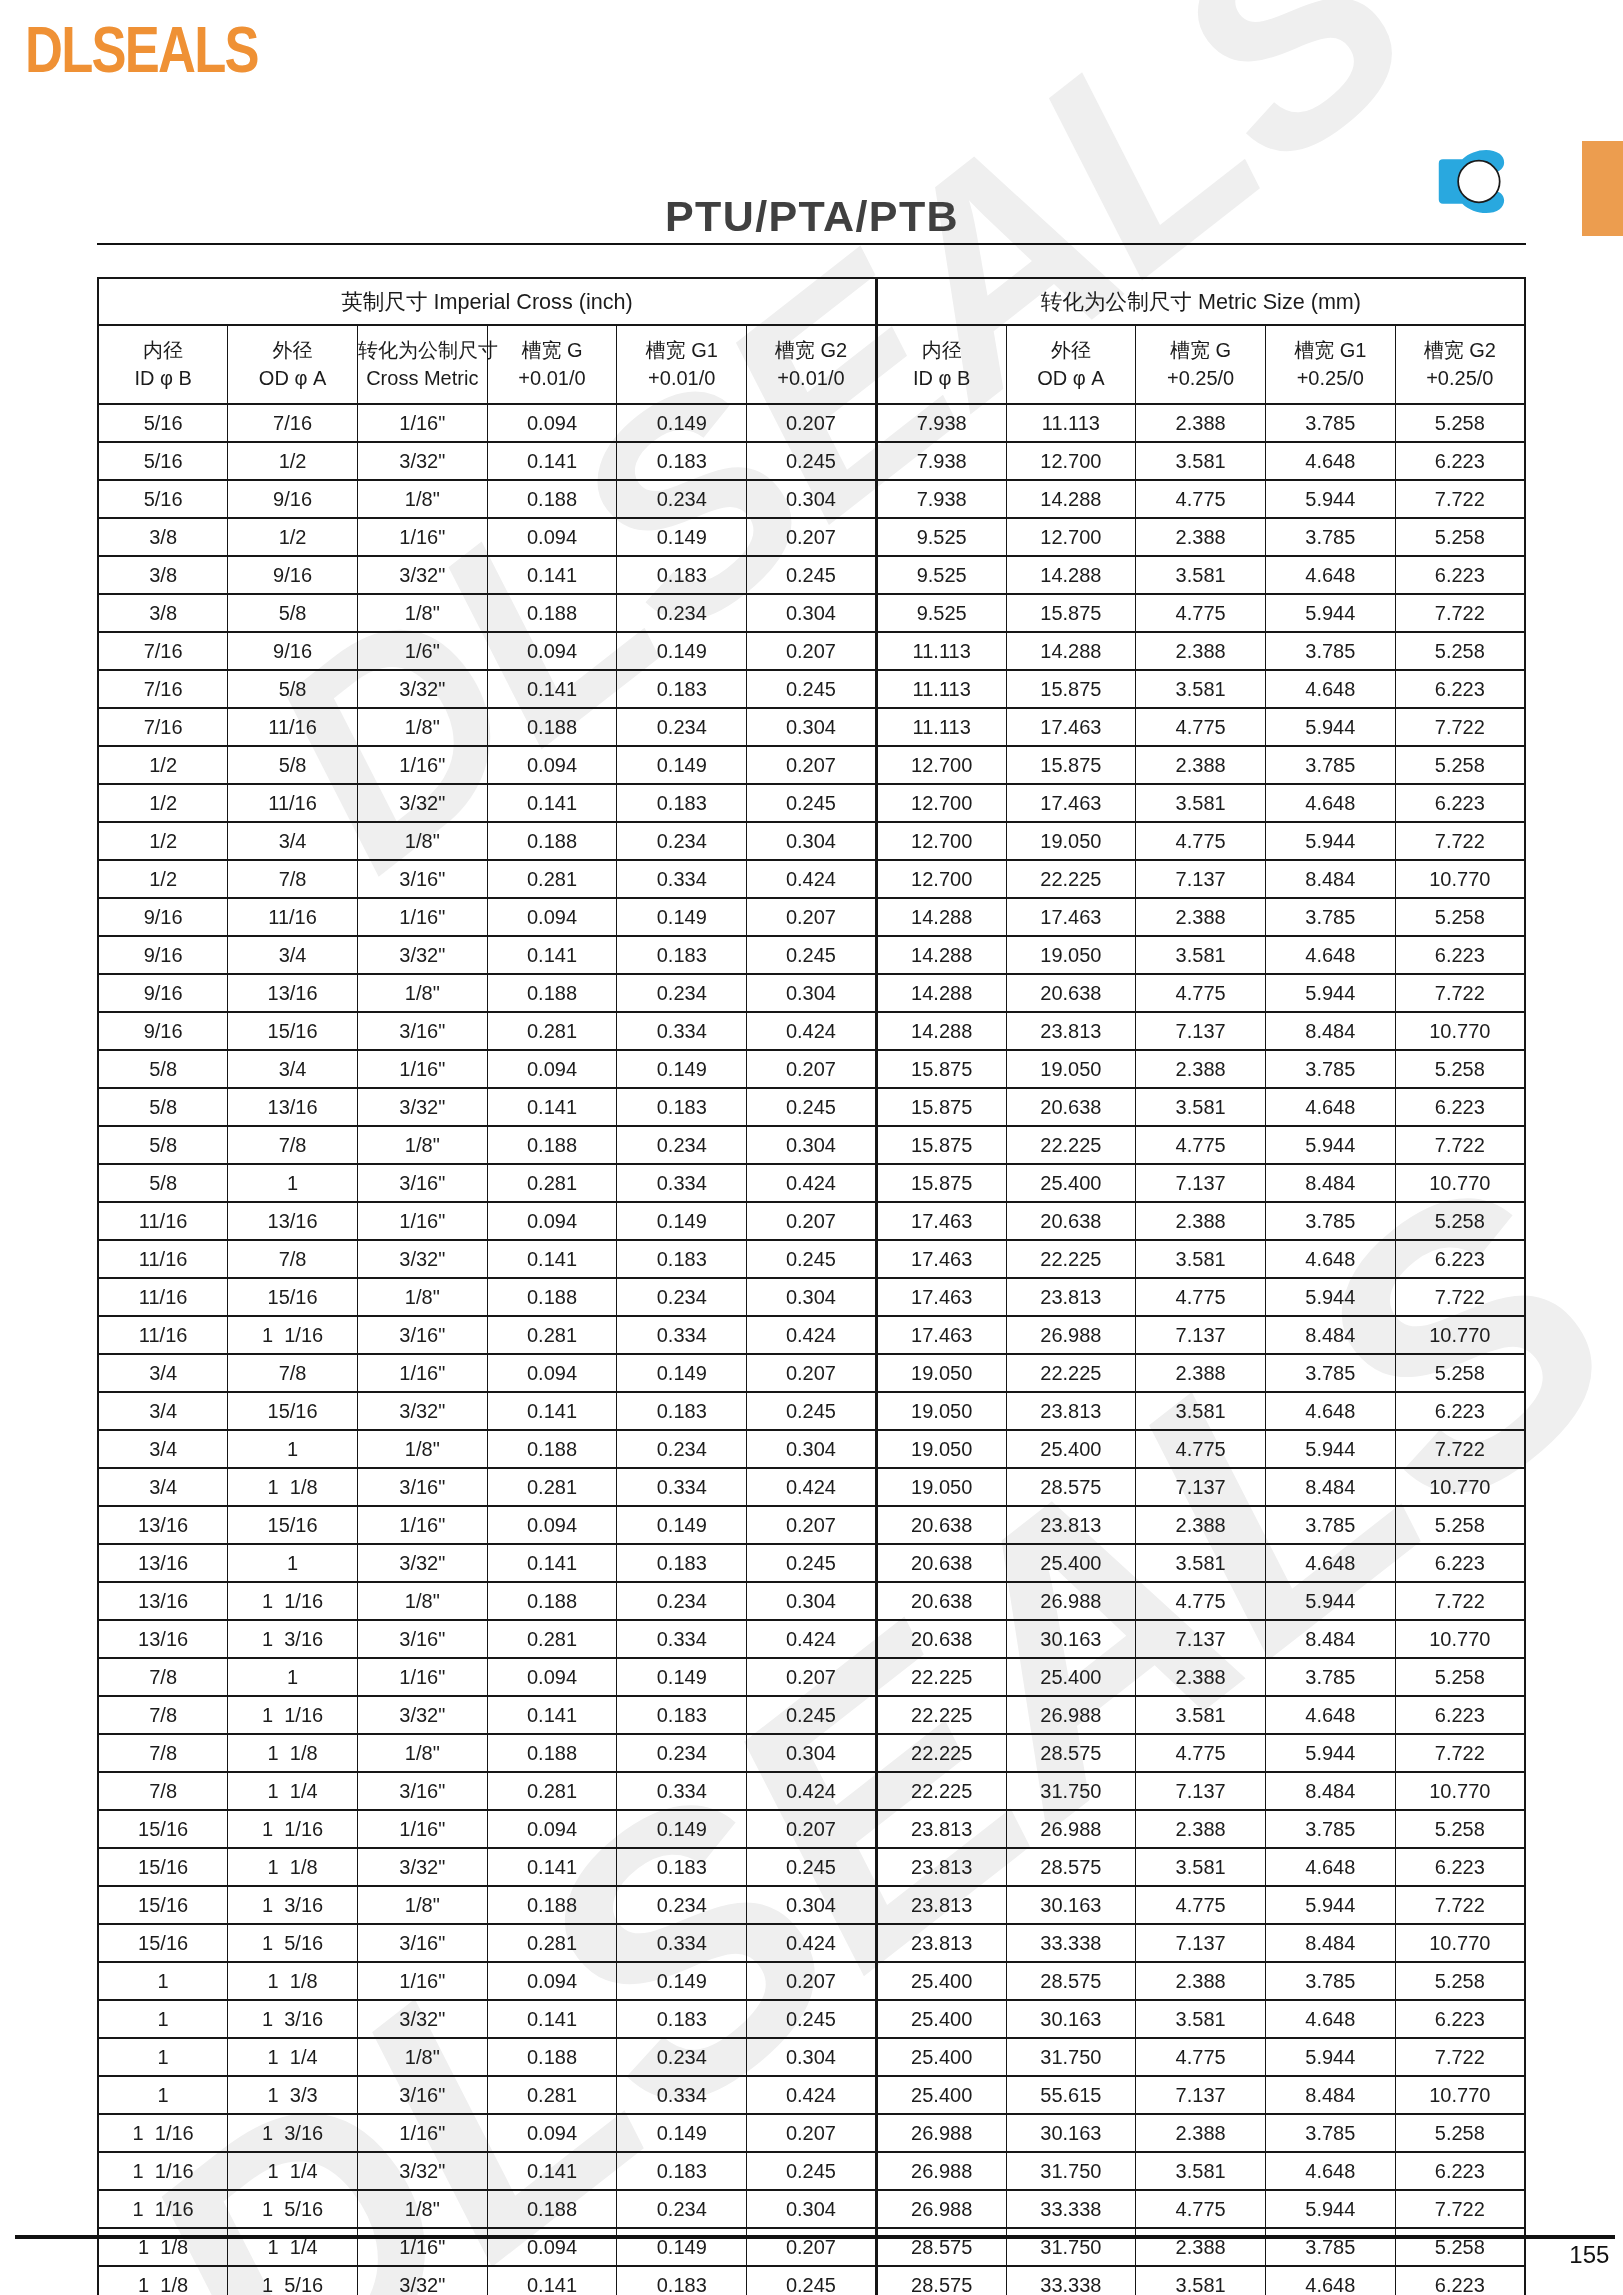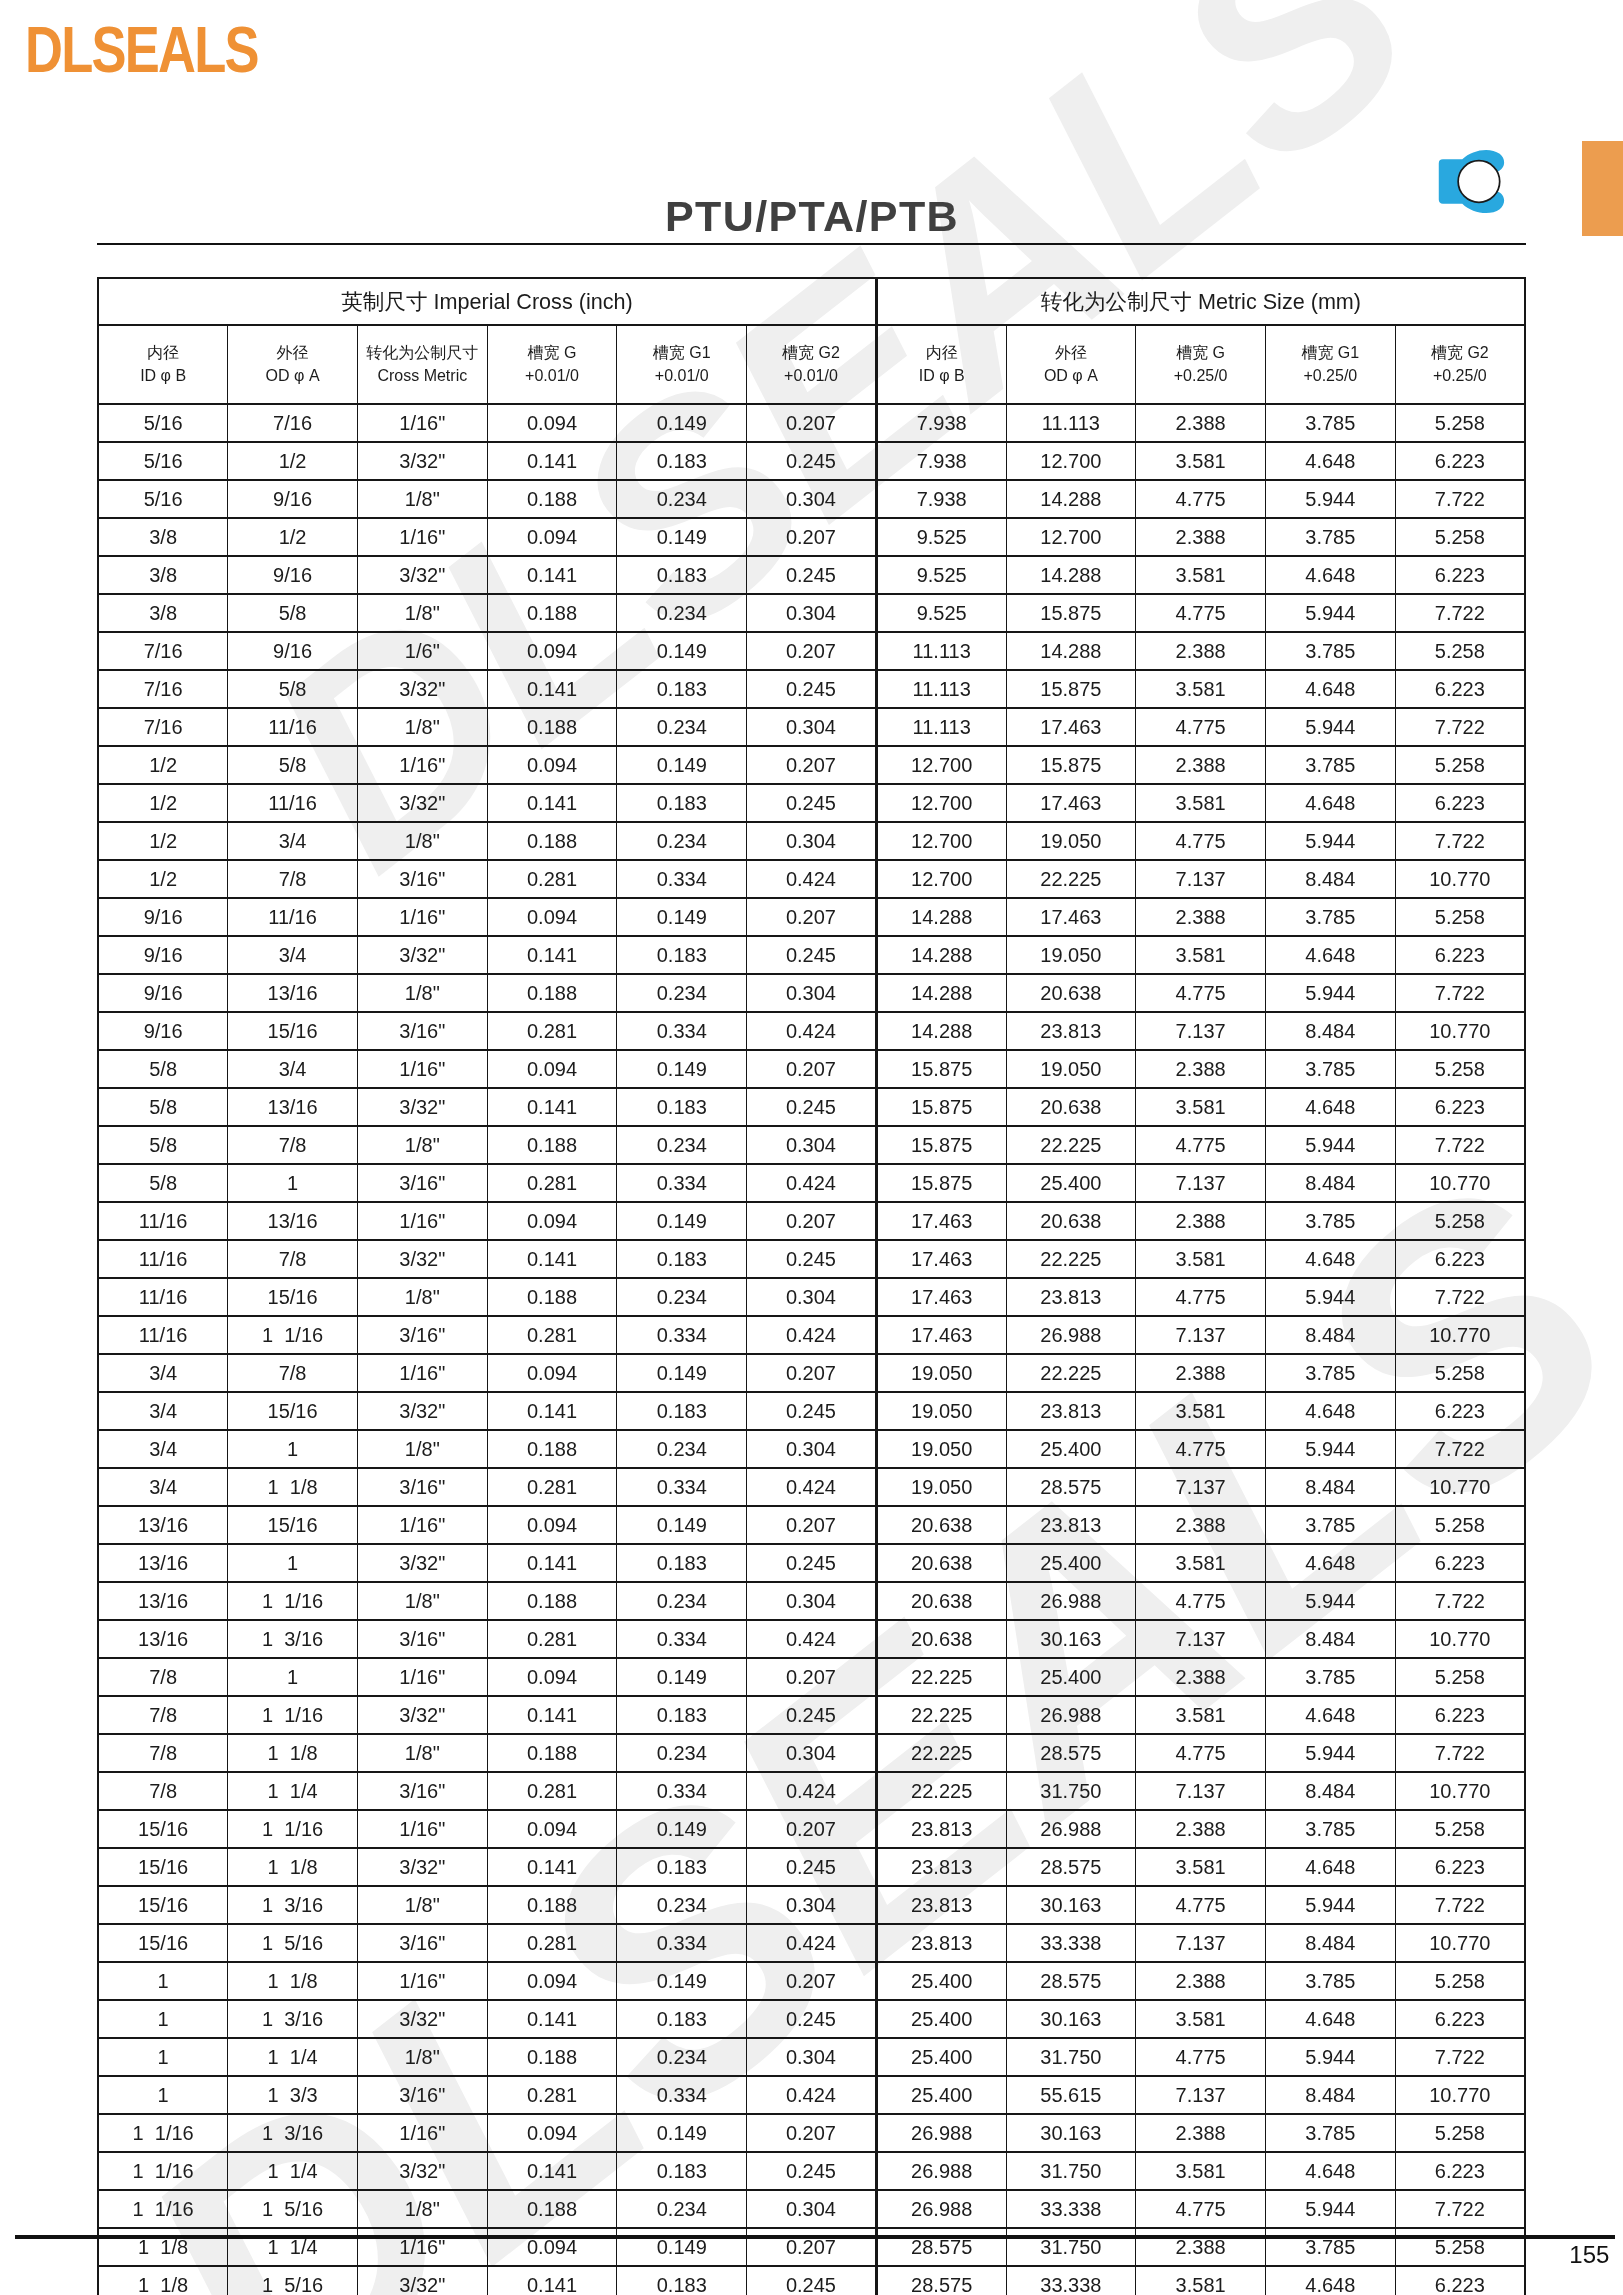--- a/index.html
+++ b/index.html
@@ -67,21 +67,21 @@
     text-align:center;vertical-align:middle;
     padding:0;
     font-weight:normal;
     white-space:pre;
   }
   table{border:2.8px solid #161616;}
   tr.group-row th{
     height:45px;font-size:21.6px;
   }
   tr.colhead-row th{
-    height:77px;font-size:16px;line-height:1.38;margin-top:19px;
+    height:77px;font-size:20px;line-height:1.38;margin-top:19px;
   }
   tbody td{
     height:36px;font-size:20px;
   }
   .div-l{border-left-width:3.5px !important;text-align:center;}
   
   .bottom-rule{
     position:absolute;left:15.3px;top:2235px;width:1600px;height:3.5px;
     background:#111;z-index:2;
   }

